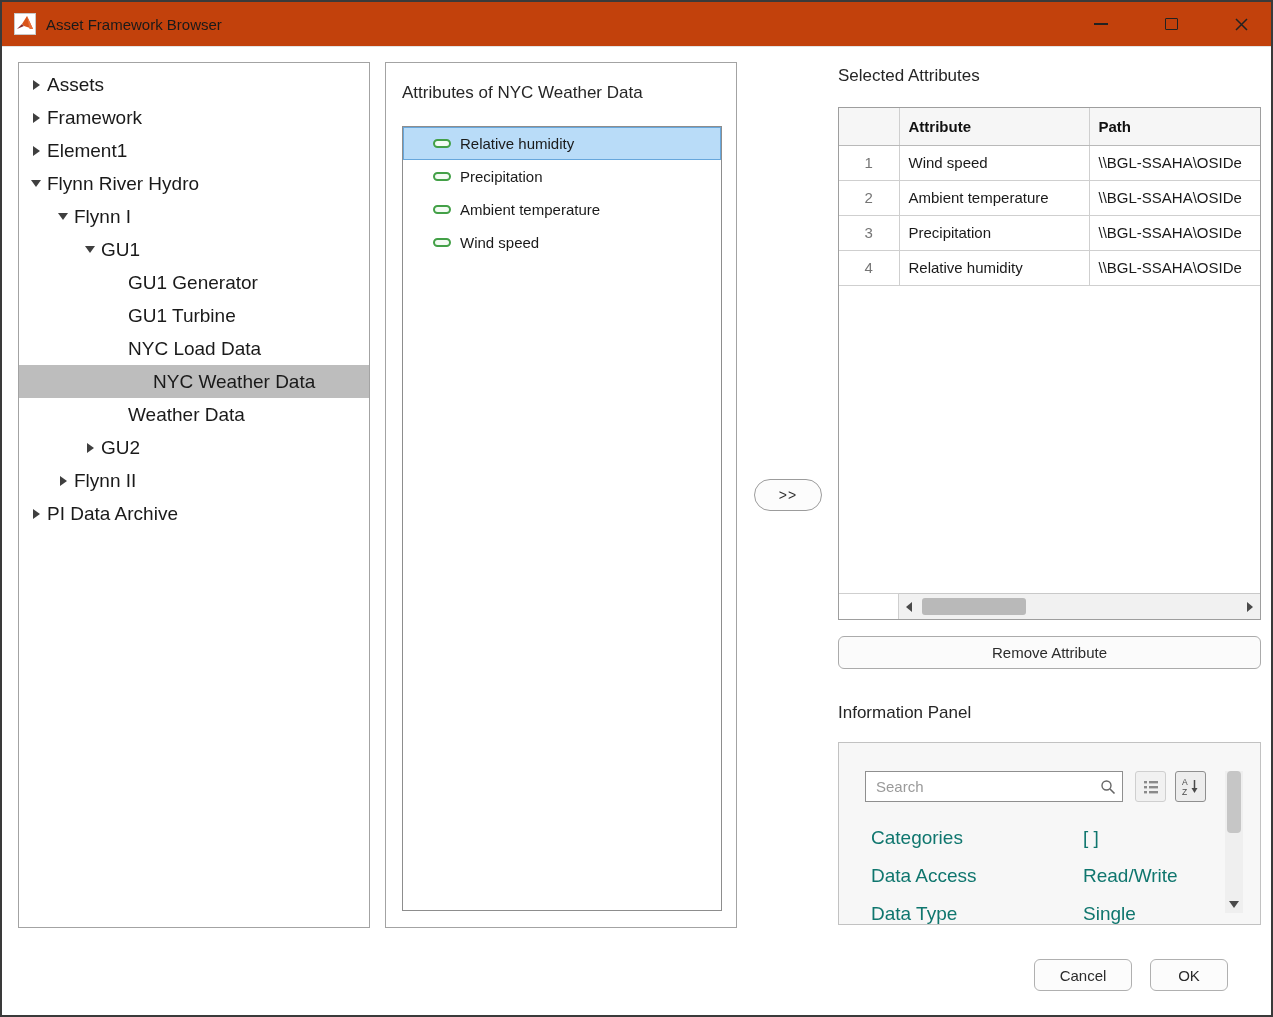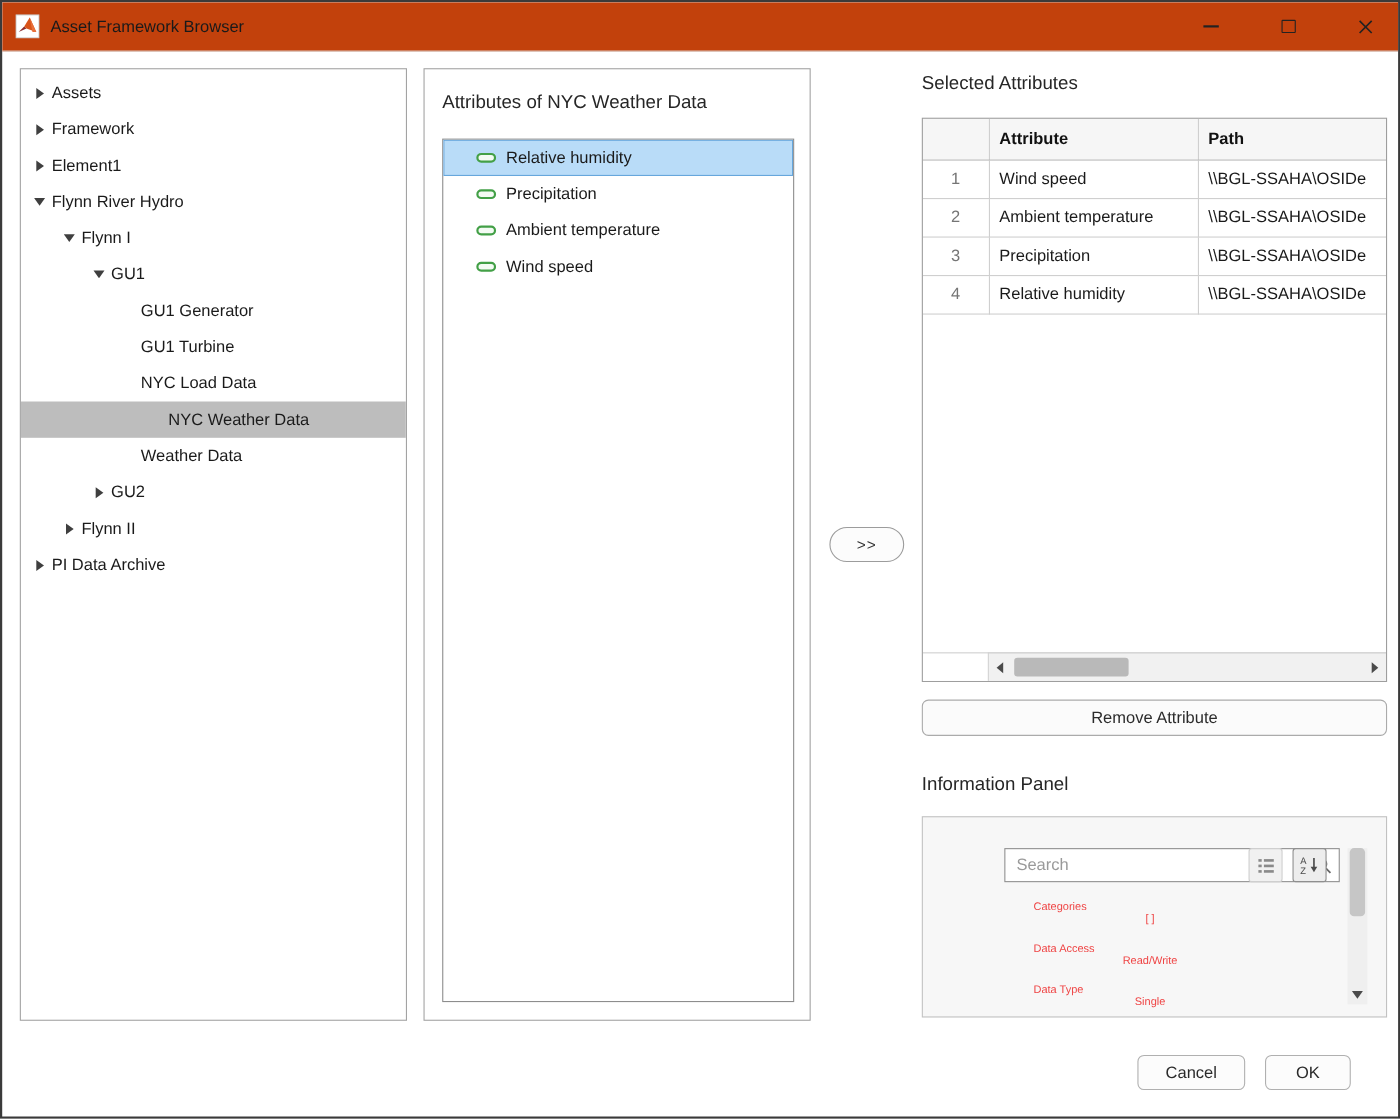--- a/index.html
+++ b/index.html
@@ -26,21 +26,21 @@
   .ctrl-max { left: 1148px; }
   .ctrl-close { left: 1218px; }
   .glyph-min { display: block; width: 14px; height: 2px; background: #222; }
   .glyph-max { display: block; width: 13px; height: 12px; border: 1.6px solid #222; border-radius: 1px; }
 
   
   .tree-panel {
     position: absolute; left: 16px; top: 60px; width: 352px; height: 866px;
     border: 1px solid #a3a3a3; background: #fff; overflow: hidden; padding-top: 5px;
   }
-  .trow { display: flex; align-items: center; height: 33px; font-size: 15px; padding-left: 9px; cursor: default; }
+  .trow { display: flex; align-items: center; height: 33px; font-size: 19px; padding-left: 9px; cursor: default; }
   .trow.lvl1 { padding-left: 36px; }
   .trow.lvl2 { padding-left: 63px; }
   .trow.lvl3 { padding-left: 90px; }
   .trow.sel { background: #bdbdbd; gap: 25px; }
   .arr { display: inline-flex; width: 16px; height: 16px; flex: none; margin-right: 3px;
          align-items: center; justify-content: center; }
   .arr.right::before { content: ""; display: block; width: 0; height: 0;
     border-top: 5px solid transparent; border-bottom: 5px solid transparent; border-left: 7px solid #3f3f3f; }
   .arr.down::before { content: ""; display: block; width: 0; height: 0;
     border-left: 5px solid transparent; border-right: 5px solid transparent; border-top: 7px solid #3f3f3f; }
@@ -106,39 +106,39 @@
     position: absolute; left: 836px; top: 634px; width: 423px; height: 33px;
     border: 1px solid #ababab; border-radius: 6px; background: #fbfbfb;
     font: 15px "Liberation Sans", sans-serif; color: #2b2b2b; cursor: pointer;
   }
 
   
   .info-panel {
     position: absolute; left: 836px; top: 740px; width: 423px; height: 183px;
     border: 1px solid #c2c2c2; background: #f7f7f7; overflow: hidden;
   }
-  .search-wrap { position: absolute; left: 26px; top: 28px; width: 305px; height: 31px; margin-left: 48px; }
+  .search-wrap { position: absolute; left: 26px; top: 28px; width: 258px; height: 31px; }
   .search-input { width: 100%; height: 100%; border: 1px solid #8f8f8f; background: #fff;
     padding: 0 30px 0 10px; font: 15px "Liberation Sans", sans-serif; color: #333; }
   .search-input::placeholder { color: #9a9a9a; }
   .search-mag { position: absolute; right: 7px; top: 50%; transform: translateY(-50%); }
   .icon-btn { position: absolute; top: 28px; width: 31px; height: 31px; border-radius: 3px;
     display: flex; align-items: center; justify-content: center; cursor: pointer; padding: 0; }
   .btn-list { left: 296px; background: #f1f1f1; border: 1px solid #cfcfcf; }
   .btn-sort { left: 336px; background: #ededed; border: 1px solid #8f8f8f; }
   .vscroll { position: absolute; left: 386px; top: 28px; width: 18px; height: 142px;
              background: #efefef; }
   .vs-thumb { position: absolute; top: 0; left: 2px; right: 2px; height: 62px;
               background: #c6c6c6; border-radius: 4px; }
   .vs-down { position: absolute; bottom: 5px; left: 50%; transform: translateX(-50%);
     width: 0; height: 0; border-left: 5px solid transparent; border-right: 5px solid transparent;
     border-top: 7px solid #4a4a4a; }
   .props { position: absolute; left: 0; top: 76px; right: 40px; }
   .prop-row { display: flex; align-items: center; height: 38px; padding-left: 32px;
-              font-size: 10px; color: #ef4444; flex-direction: column; }
+              font-size: 19px; color: #0f766e; }
   .pname { width: 212px; flex: none; }
 
   
   .footer-btn { position: absolute; top: 957px; height: 32px; border: 1px solid #b0b0b0;
     border-radius: 6px; background: #fcfcfc; font: 15px "Liberation Sans", sans-serif;
     color: #2b2b2b; cursor: pointer; }
   .btn-cancel { left: 1032px; width: 98px; }
   .btn-ok { left: 1148px; width: 78px; }
 </style>
 </head>

